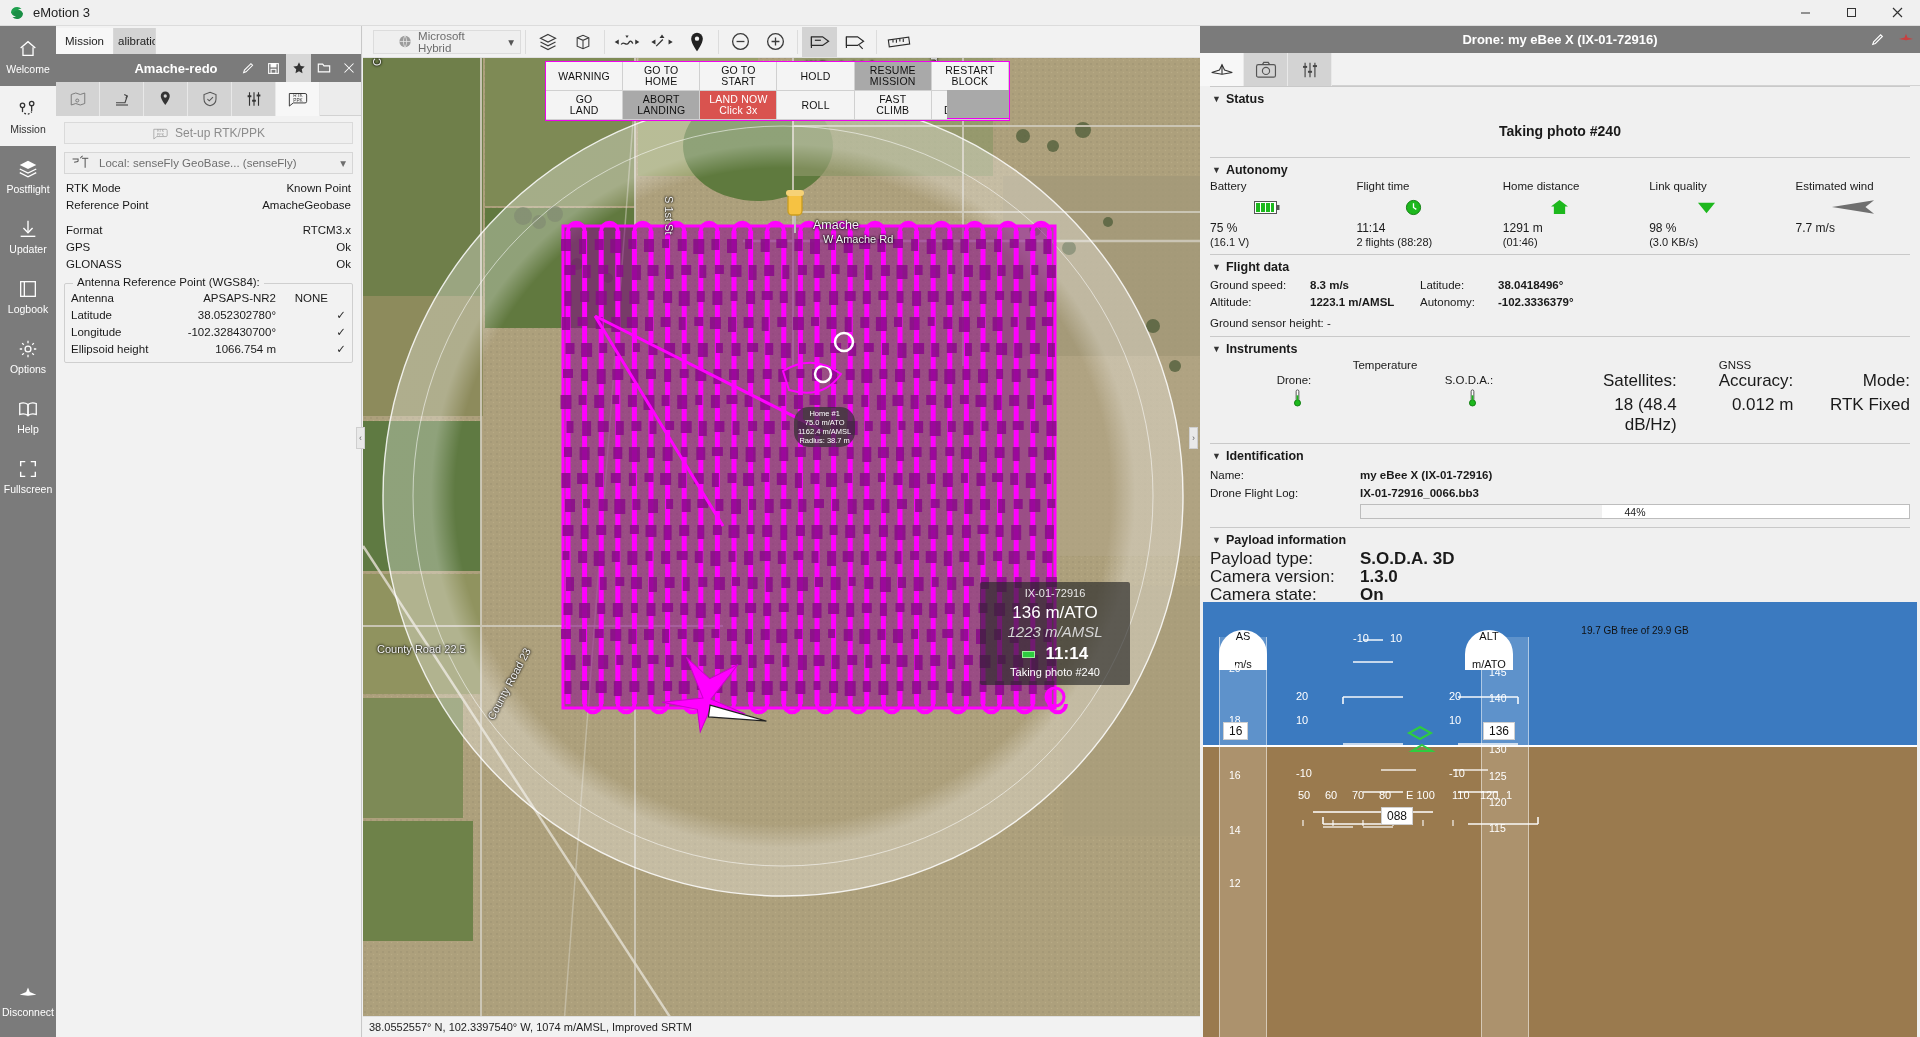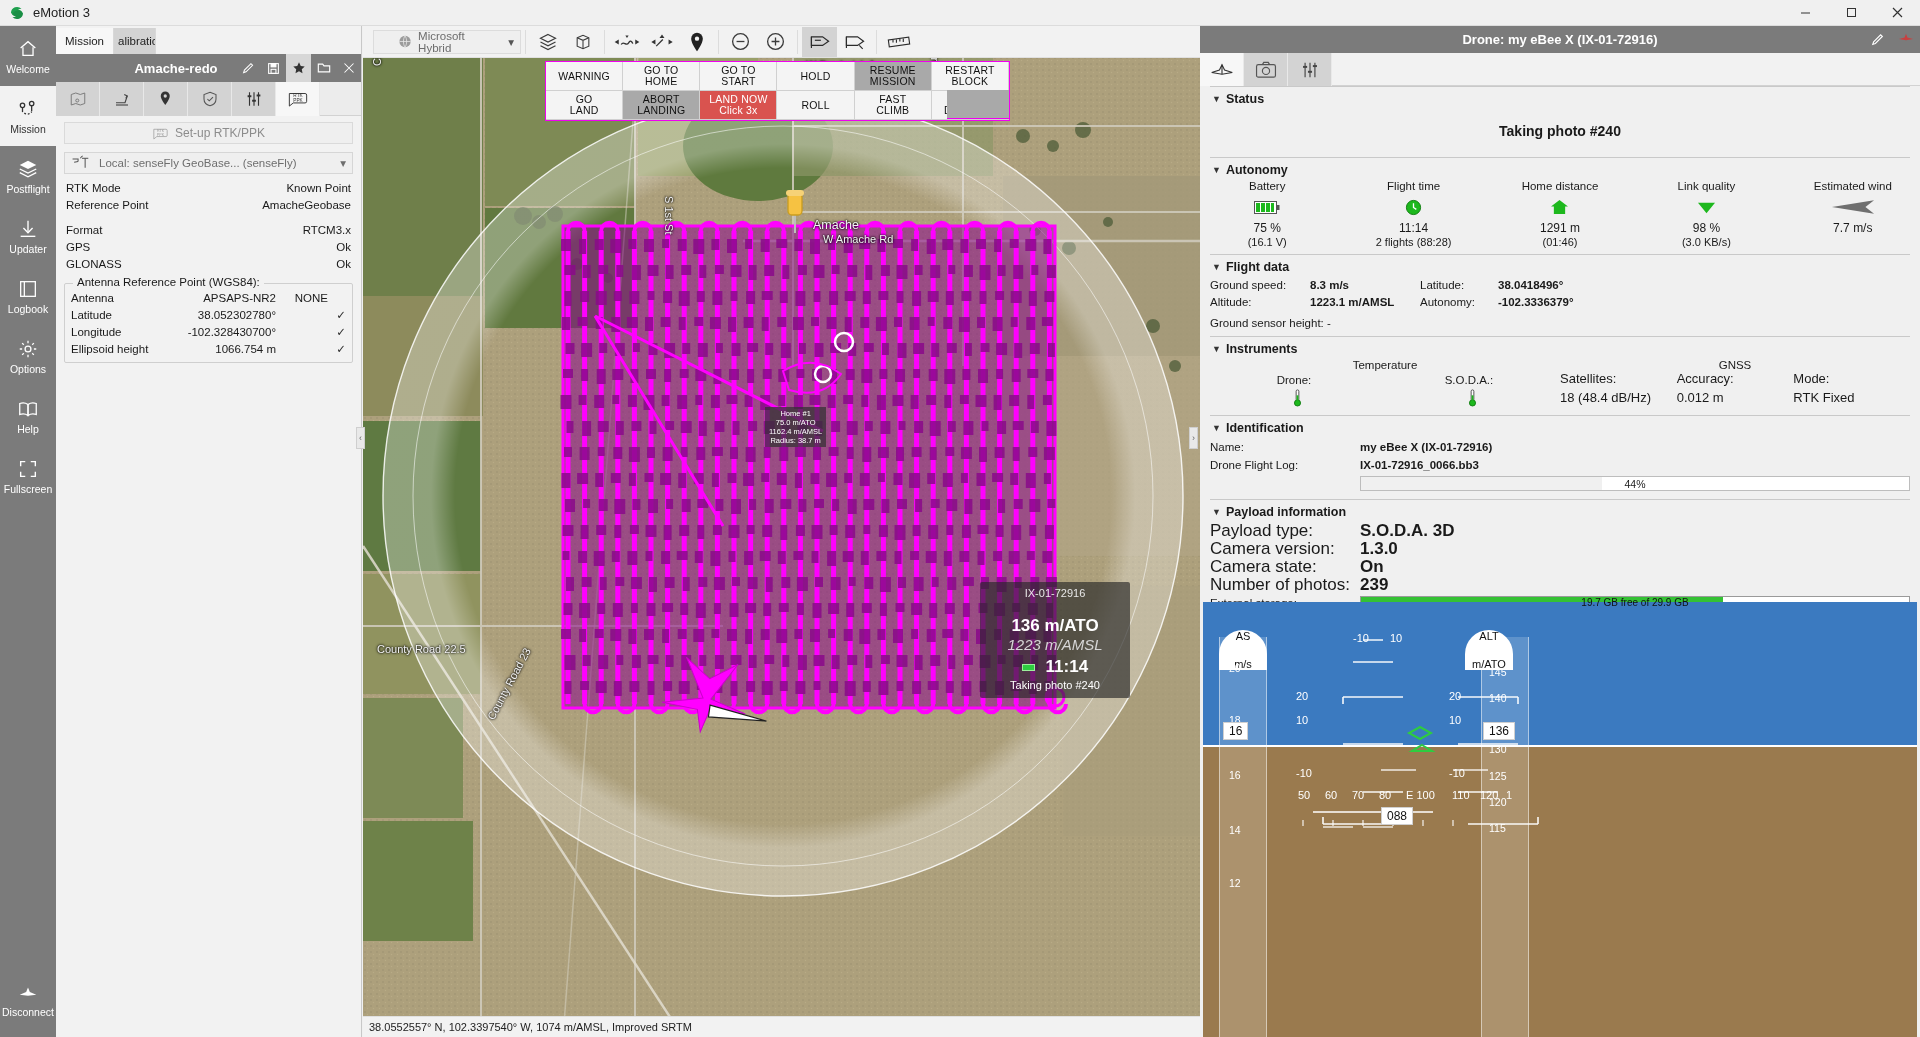--- a/index.html
+++ b/index.html
@@ -162,21 +162,21 @@
   .callout-small {
     position:absolute; background:rgba(48,48,48,.72); color:#fff;
     font-size:7.5px; line-height:9px; padding:2px 4px; text-align:center; white-space:nowrap;
   }
   .callout-big {
     position:absolute; left:617px; top:556px; width:150px;
     background:rgba(40,40,40,.66); color:#fff; text-align:center;
     padding:5px 6px 7px 6px; border-radius:2px;
   }
   .cb-id { font-size:11px; color:#e8e8e8; }
-  .cb-alt { font-size:17px; font-weight:bold; margin-top:17px; }
+  .cb-alt { font-size:17px; font-weight:normal; margin-top:4px; }
   .cb-amsl { font-size:15px; font-style:italic; color:#d6d6d6; }
   .cb-time { font-size:17px; font-weight:bold; margin-top:4px; }
   .cb-status { font-size:11px; margin-top:2px; }
   .cb-batt { display:inline-block; width:13px; height:7px; border:1px solid #9cf09c; background:#2ecc40; margin-right:6px; vertical-align:middle; }
 
   
   .rpanel {
     position:absolute; top:26px; left:1200px; width:720px; height:1011px;
     background:#f0f0f0;
   }
@@ -193,35 +193,35 @@
   .sec { margin:0 10px; }
   .sec-hdr {
     display:flex; align-items:center; gap:5px; font-weight:bold; font-size:12.5px;
     padding:5px 0 3px 2px; border-top:1px solid #c9c9c9; cursor:pointer;
   }
   .sec:first-of-type .sec-hdr { border-top:none; }
   .tri { font-size:9px; color:#333; }
 
   .status-line { text-align:center; font-weight:bold; font-size:14px; padding:14px 0 18px 0; }
 
-  .auto-grid { display:grid; grid-template-columns:repeat(5,1fr); text-align:center; padding-bottom:6px;gap:32px; }
+  .auto-grid { display:grid; grid-template-columns:repeat(5,1fr); padding-bottom:6px;gap:32px; }
   .auto-h { font-size:11.5px; padding-bottom:4px; }
   .auto-ico { height:22px; display:flex; align-items:center; justify-content:center; }
   .auto-v1 { font-size:12px; padding-top:3px; }
   .auto-v2 { font-size:11px; padding-top:1px; }
 
   .fd { display:grid; grid-template-columns:100px 110px 78px auto; font-size:11.5px; line-height:17px; padding-bottom:4px; }
   .fd .lab { color:#1a1a1a; }
   .fd .val { font-weight:bold; }
   .gsh { font-size:11.5px; line-height:17px; }
 
   .inst-grid { display:grid; grid-template-columns:1fr 1fr; text-align:center; }
   .inst-h { font-size:11.5px; }
   .inst-row { display:flex; justify-content:space-around; align-items:center; font-size:11.5px; padding-top:3px; }
-  .inst-sub { display:grid; grid-template-columns:repeat(3,1fr); font-size:13px; text-align:left; }
+  .inst-sub { display:grid; grid-template-columns:repeat(3,1fr); font-size:17px; text-align:right; }
 
   .id-grid { display:grid; grid-template-columns:150px auto; font-size:11.5px; line-height:18px; }
   .id-grid .val { font-weight:bold; }
   .progress-wrap { display:flex; align-items:center; gap:0px; padding:2px 0 6px 0; }
   .progress-lab { width:150px; font-size:11.5px; }
   .progress {
     flex:1; height:15px; background:#ffffff; border:1px solid #bdbdbd;
     position:relative; font-size:10.5px; display:flex; align-items:center; justify-content:center;
   }
   .progress .fill { position:absolute; left:0; top:0; bottom:0; background:#f0f0f0; }
@@ -1336,21 +1336,21 @@
     <div class="maplbl" style="left:312px;top:170px;transform:rotate(90deg);transform-origin:left top;">S 1st St</div>
     <div class="maplbl" style="left:460px;top:207px;">W Amache Rd</div>
 
     <svg style="position:absolute;left:419px;top:163px;width:26px;height:46px;" viewBox="0 0 26 46">
       <path d="M13 44 L13 24" stroke="#bdbdbd" stroke-width="2"></path>
       <rect x="6" y="4" width="14" height="22" rx="4" fill="#f6c242" stroke="#c99c1e" stroke-width="1.3"></rect>
       <rect x="4" y="1" width="18" height="6" rx="3" fill="#f6d277"></rect>
     </svg>
     <div class="maplbl" style="left:450px;top:192px;font-size:12.5px;">Amache</div>
 
-    <div class="callout-small" style="left:402px;top:381px;">
+    <div class="callout-small" style="left:431px;top:381px;border-radius:15px;">
       <span style="white-space:pre-line">Home #1
 75.0 m/ATO
 1162.4 m/AMSL
 Radius: 38.7 m</span>
     </div>
 
     <div class="callout-big">
       <div class="cb-id">IX-01-72916</div>
       <div class="cb-alt">136 m/ATO</div>
       <div class="cb-amsl">1223 m/AMSL</div>

